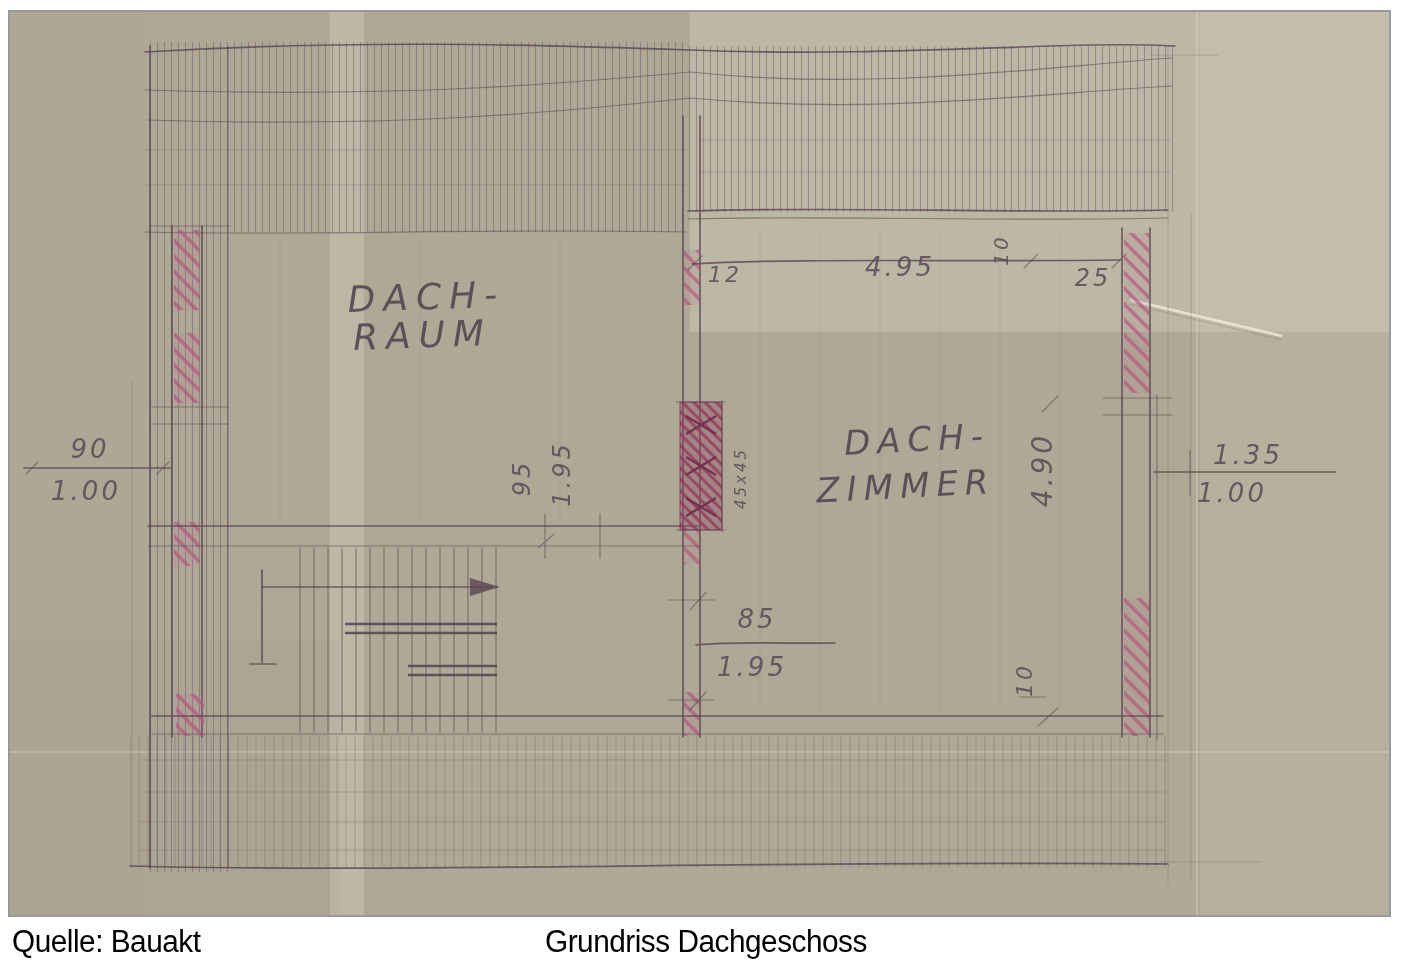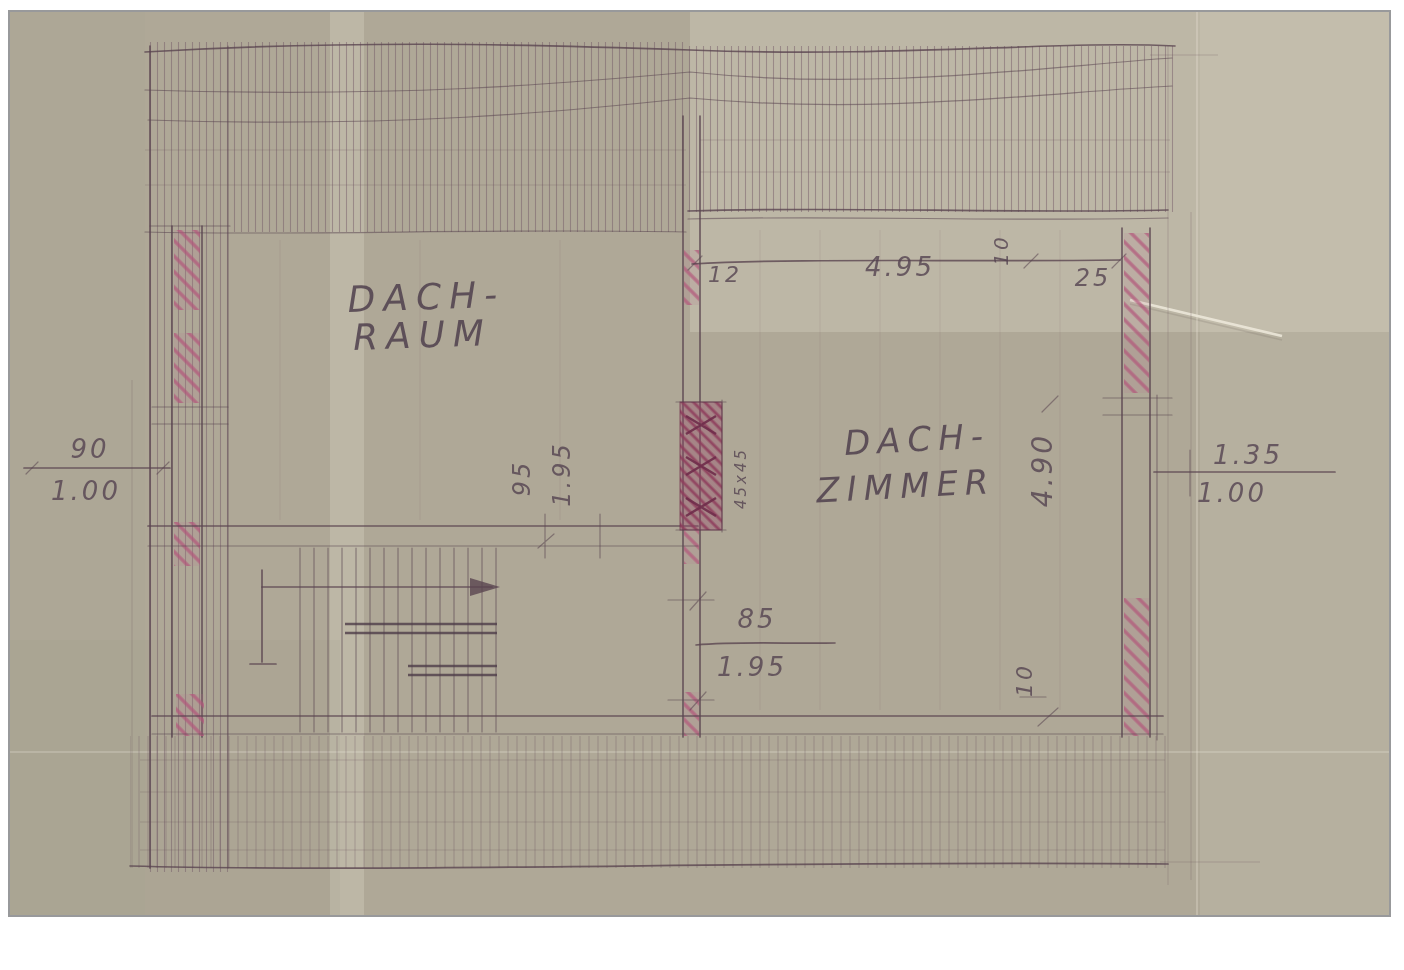--- a/index.html
+++ b/index.html
@@ -183,13 +183,17 @@
         <text class="hand" font-size="36" letter-spacing="8" x="348" y="312">DACH-</text>
         <text class="hand" font-size="36" letter-spacing="8" x="352" y="350">RAUM</text>
       </g>
       <g transform="rotate(-3 900 460)">
         <text class="hand" font-size="34" letter-spacing="7" x="845" y="452">DACH-</text>
         <text class="hand" font-size="34" letter-spacing="7" x="815" y="498">ZIMMER</text>
       </g>
     </svg>
   </div>
 
+  <div class="caption">
+    <span class="cap-source">Quelle: Bauakt</span>
+    <span class="cap-title">Grundriss Dachgeschoss</span>
+  </div>
 </div>
 
 </body></html>

